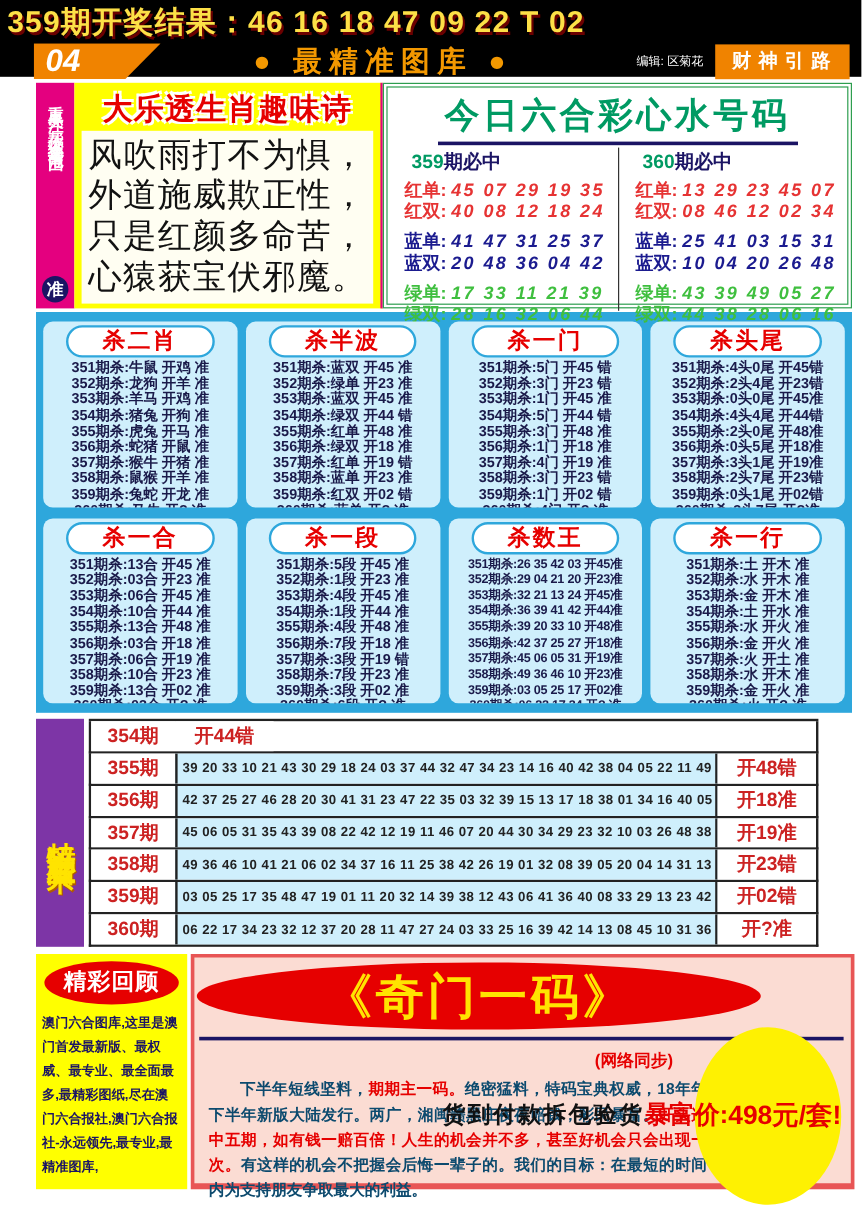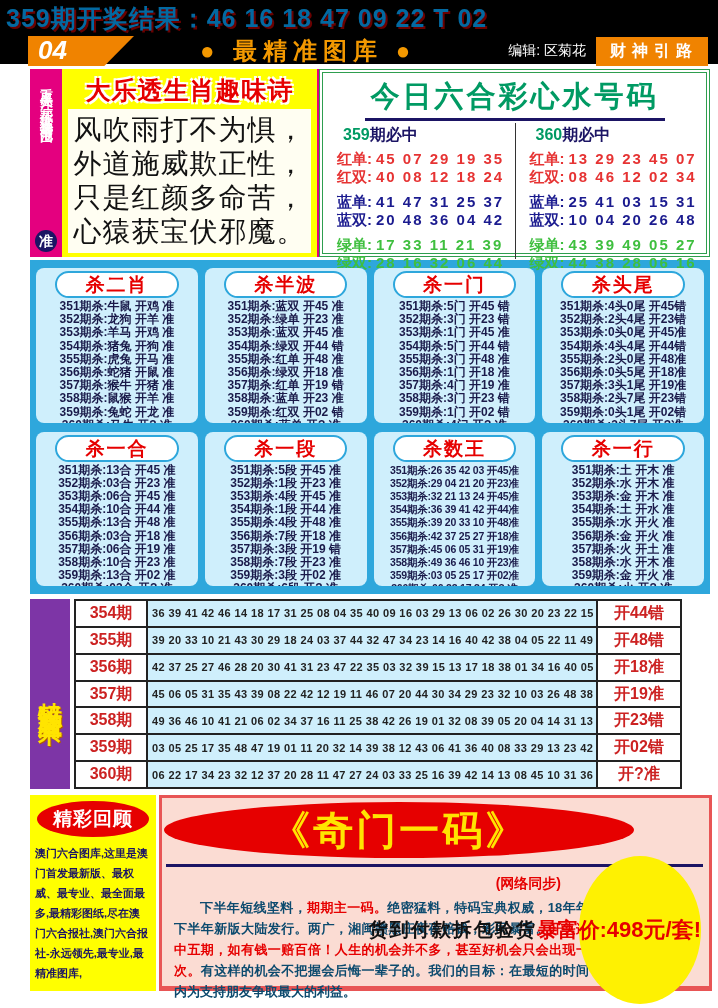--- a/index.html
+++ b/index.html
@@ -1,26 +1,26 @@
 <!DOCTYPE html>
 <html><head>
 <meta charset="utf-8">
 <style>
   html,body{margin:0;padding:0;background:#fff;}
   body{width:718px;height:1008px;font-family:"Liberation Sans",sans-serif;position:relative;overflow:hidden;}
   
   .header{background:#000;width:718px;height:64px;}
-  .result-line{color:#0369a1;font-weight:bold;font-size:25px;letter-spacing:1px;padding:2px 0 0 6px;
+  .result-line{color:#fde047;font-weight:bold;font-size:25px;letter-spacing:1px;padding:2px 0 0 6px;
     text-shadow:2px 2px 0 #6b0000;white-space:nowrap;}
   .header-row2{display:flex;align-items:center;height:32px;}
   .page-num{background:#f08300;color:#fff;font-weight:bold;font-size:26px;font-style:italic;
     width:96px;height:30px;line-height:28px;padding-left:10px;margin-left:28px;
     clip-path:polygon(0 0,100% 0,72% 100%,0 100%);}
   .masthead{flex:1;text-align:center;color:#f39800;font-weight:bold;font-size:24px;letter-spacing:6px;}
-  .editor{color:#fff;font-size:14px;margin-right:10px;white-space:nowrap;margin-left:26px;}
+  .editor{color:#fff;font-size:10px;margin-right:10px;white-space:nowrap;margin-left:26px;}
   .brand{background:#f08300;color:#fff;font-weight:bold;font-size:16px;letter-spacing:6px;
     padding:4px 10px 4px 14px;margin-right:10px;white-space:nowrap;}
   
   .row1{display:flex;margin:5px 8px 0 30px;height:188px;}
   .focus-sidebar{width:32px;background:#e4007f;display:flex;flex-direction:column;align-items:center;
     justify-content:flex-start;color:#fff;}
   .v-text{writing-mode:vertical-rl;text-orientation:upright;font-weight:bold;font-size:13px;letter-spacing:3px;}
   .v1{margin-top:8px;}
   .v2{margin-top:10px;}
   .stamp{margin-top:auto;margin-bottom:5px;width:22px;height:22px;border-radius:50%;background:#1b1464;
@@ -34,21 +34,21 @@
   .numbers-box{flex:1;background:#fff;border:4px double #2e9e4f;box-sizing:border-box;}
   .nb-title{text-align:center;margin:4px auto 2px auto;display:block;width:fit-content;color:#009a63;
     font-weight:bold;font-size:29px;letter-spacing:3px;border-bottom:3px solid #1b1464;padding:0 6px 1px 6px;}
   .nb-cols{display:flex;height:136px;}
   .nb-col{width:50%;box-sizing:border-box;padding-left:14px;}
   .nb-col.second{border-left:1px solid #333;}
   .nb-period{font-size:16px;font-weight:bold;margin:2px 0 4px 6px;}
   .nb-period .num{color:#009a63;}
   .nb-period .suf{color:#1b1464;}
   .nb-row{font-weight:bold;font-size:15px;line-height:18px;white-space:nowrap;}
-  .nb-row .vals{letter-spacing:2px;margin-left:4px;}
+  .nb-row .vals{letter-spacing:2px;margin-left:4px;font-style:italic;}
   .nb-row.gap{margin-top:7px;}
   .c-red{color:#e63333;}
   .c-blue{color:#1b1b8f;}
   .c-green{color:#3fbf3f;}
   
   .kill-panel{margin:3px 8px 0 30px;background:#2ea7dc;padding:8px 6px;box-sizing:border-box;
     display:grid;grid-template-columns:repeat(4,1fr);gap:9px 7px;height:334px;}
   .kbox{background:#cfeffc;border-radius:8px;overflow:hidden;}
   .kbox-title{width:74%;margin:3px auto 2px auto;background:#fff;border:2px solid #2ea7dc;border-radius:15px;
     color:#e60000;font-weight:bold;font-size:19px;letter-spacing:2px;text-align:center;line-height:23px;}
@@ -254,21 +254,20 @@
   </div>
 </div>
 
 <div class="special">
   <div class="sp-label">
     <div class="v-text">特码必在其中</div>
   </div>
   <div class="sp-table">
     <div class="sp-row">
       <div class="sp-period">354期</div>
-      <div class="sp-nums">36 39 41 42 46 14 18 17 31 25 08 04 35 40 09 16 03 29 13 06 02 26 30 20 23 22 15</div>
       <div class="sp-result">开44错</div>
     </div>
     <div class="sp-row">
       <div class="sp-period">355期</div>
       <div class="sp-nums">39 20 33 10 21 43 30 29 18 24 03 37 44 32 47 34 23 14 16 40 42 38 04 05 22 11 49</div>
       <div class="sp-result">开48错</div>
     </div>
     <div class="sp-row">
       <div class="sp-period">356期</div>
       <div class="sp-nums">42 37 25 27 46 28 20 30 41 31 23 47 22 35 03 32 39 15 13 17 18 38 01 34 16 40 05</div>

